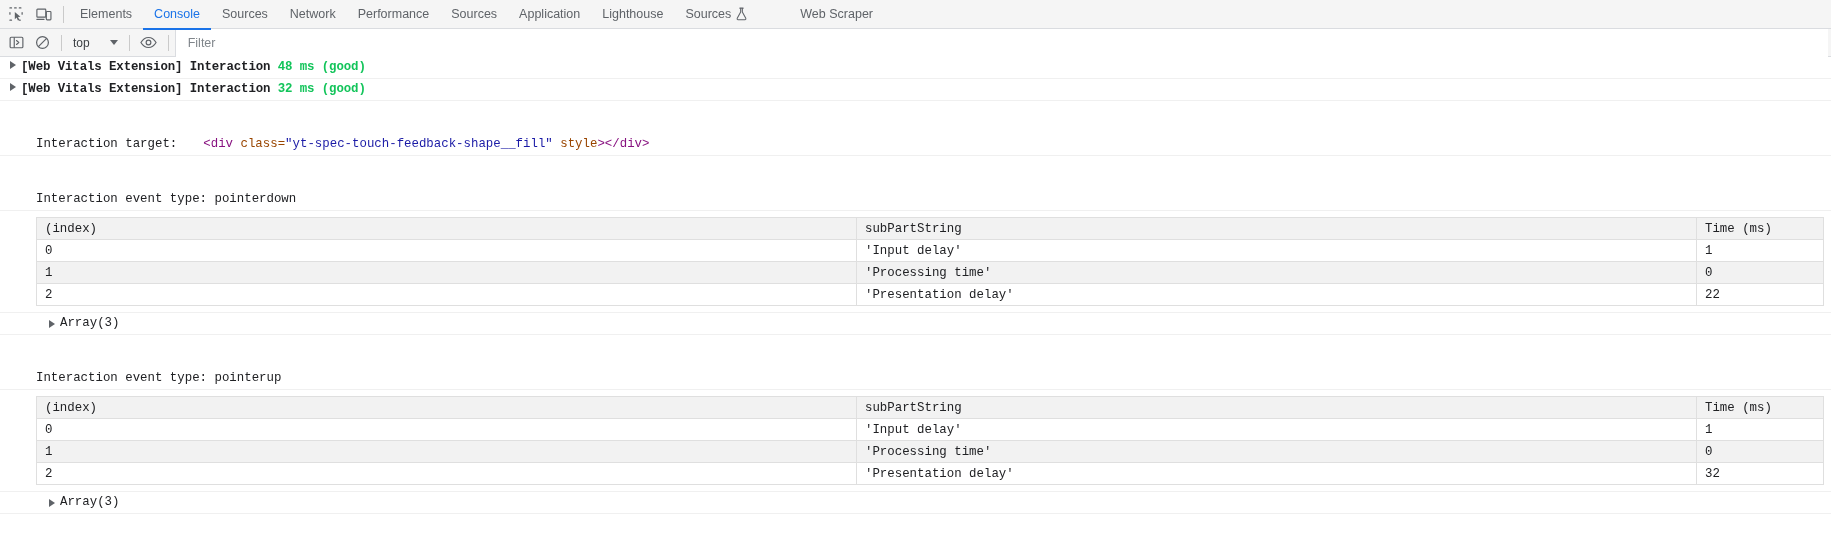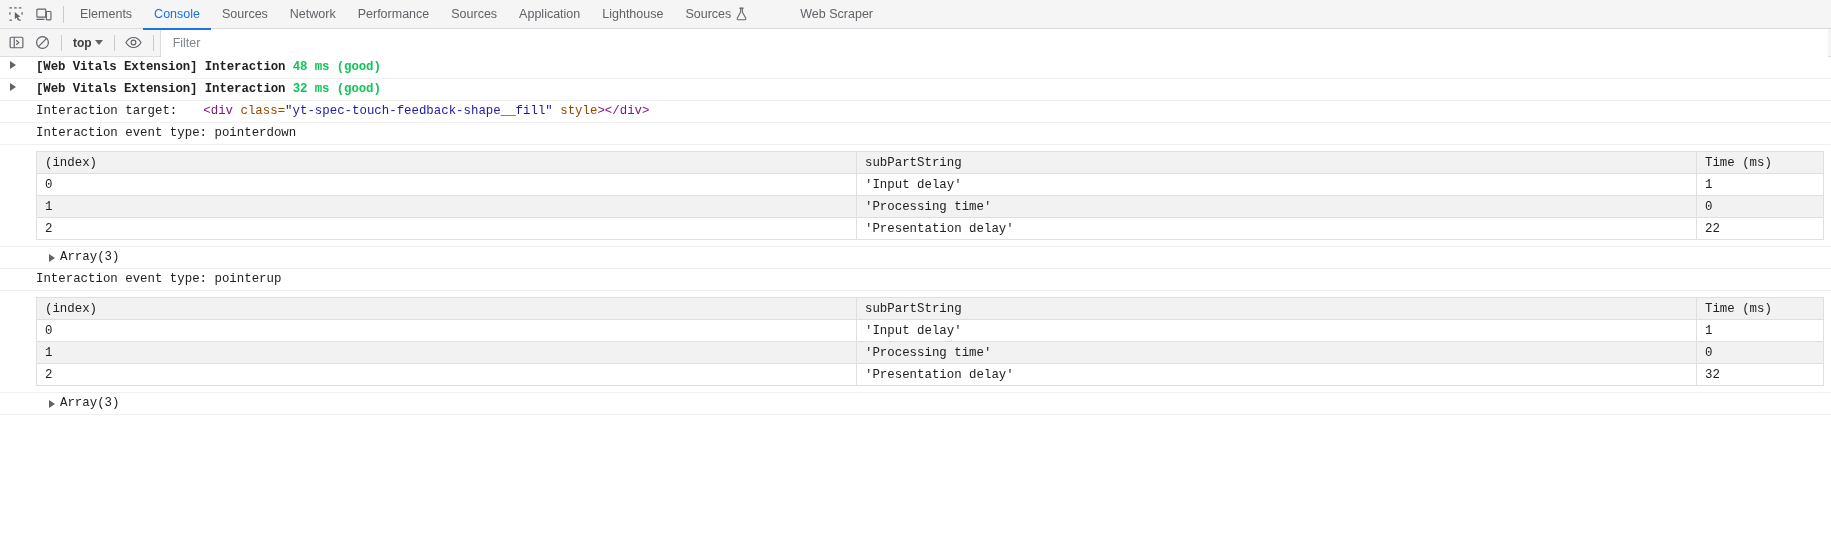--- a/index.html
+++ b/index.html
@@ -75,28 +75,27 @@
     border-radius: 2px;
     flex: 0 0 auto;
   }
   .tbar-sep {
     width: 1px; height: 16px;
     background: #cacaca;
     margin: 0 6px;
     flex: 0 0 auto;
   }
   .ctx-select {
-    display: flex; align-items: center; gap: 3px;
+    display: flex; align-items: center; gap: 20px;
     font-size: 12px;
     color: #3c4043;
     padding: 2px 5px;
     cursor: pointer;
     border-radius: 2px;
     flex: 0 0 auto;
-    font-weight: bold;
   }
   .caret {
     width: 0; height: 0;
     border-left: 4px solid transparent;
     border-right: 4px solid transparent;
     border-top: 5px solid #5f6368;
   }
   .filter-wrap {
     flex: 1 1 auto;
     height: 28px;
@@ -127,21 +126,20 @@
     height: 486px;
   }
 
   .msg-row {
     display: flex;
     align-items: flex-start;
     min-height: 22px;
     padding: 2px 0 2px 4px;
     border-bottom: 1px solid #f0f0f0;
     line-height: 17px;
-    gap: 15px;
   }
   .disc {
     width: 17px;
     flex: 0 0 auto;
     display: flex;
     align-items: center;
     justify-content: center;
     padding-top: 2px;
     cursor: pointer;
   }
@@ -165,20 +163,21 @@
   .good { color: #12c45a; }
 
   .sub-row {
     display: flex;
     align-items: center;
     min-height: 21px;
     padding: 2px 0 2px 36px;
     border-bottom: 1px solid #f0f0f0;
     white-space: pre;
     line-height: 17px;
+    margin-top: 33px;
   }
   .label-plain { color: #202124; }
   .gap-pad { display: inline-block; width: 26px; }
 
   
   .tok-tag   { color: #881280; }
   .tok-attr  { color: #994500; }
   .tok-val   { color: #1a1aa6; }
 
   

